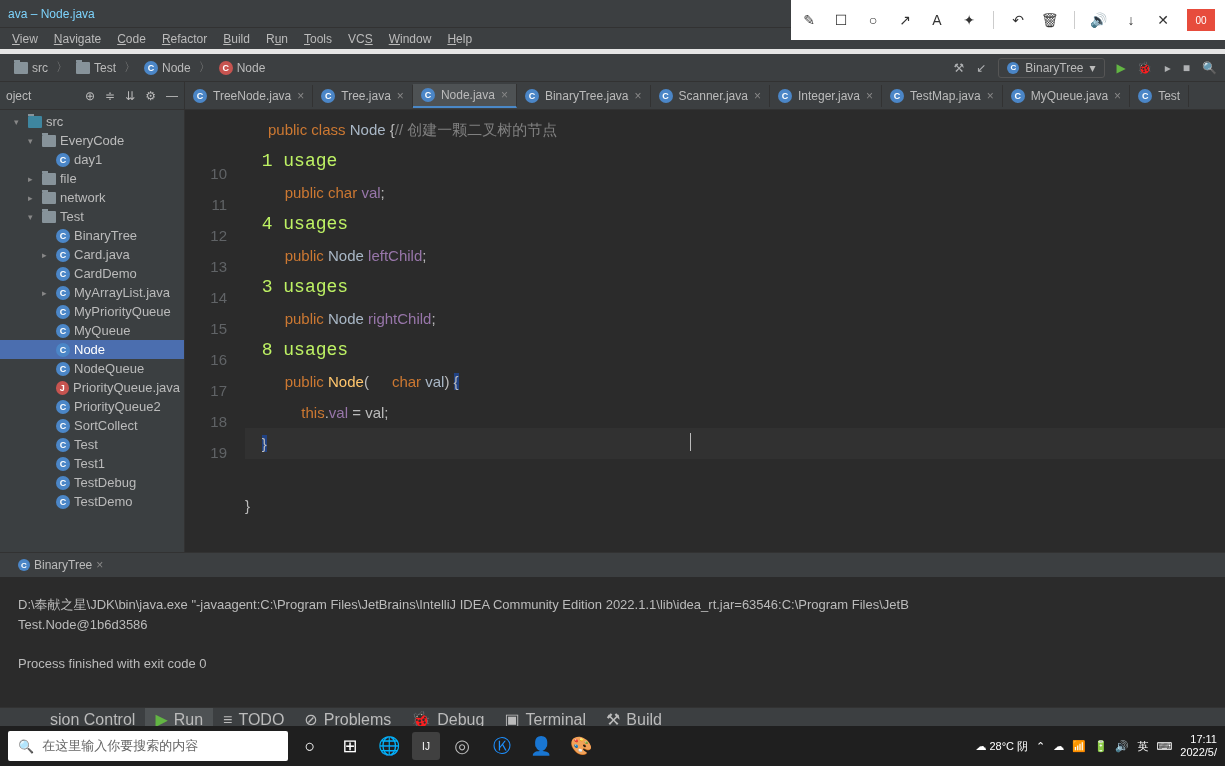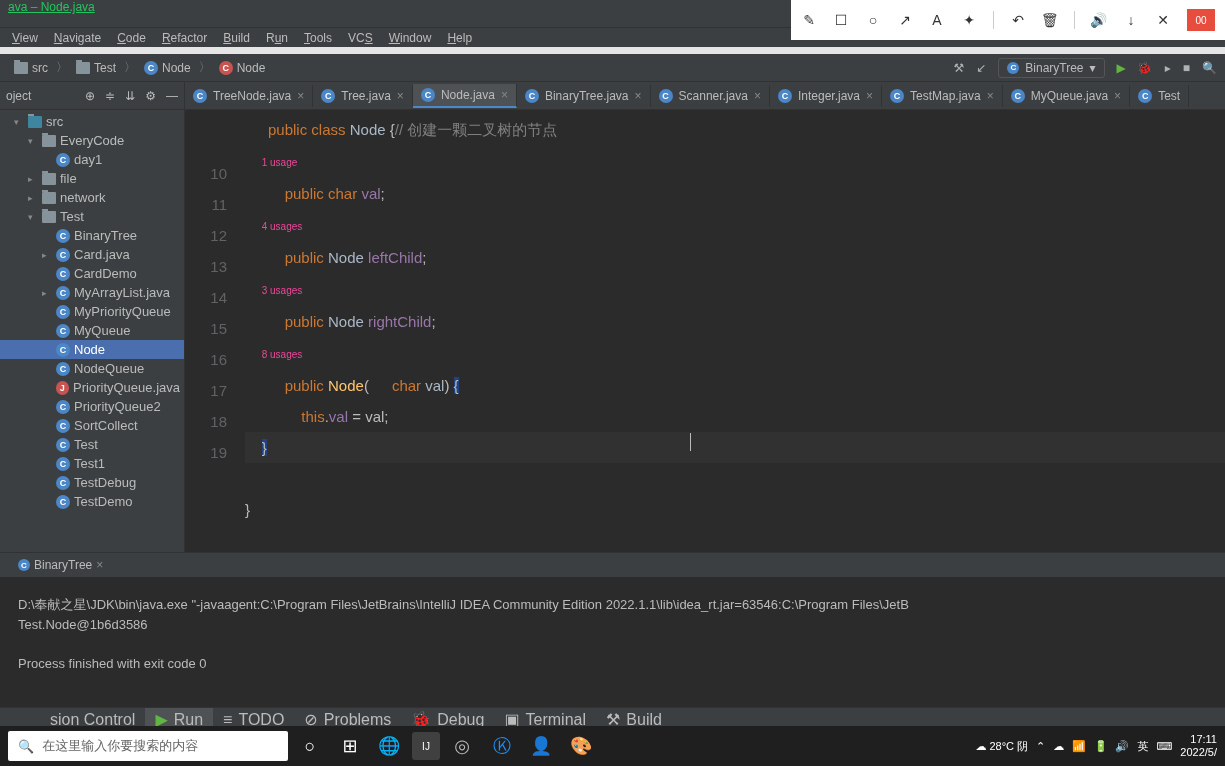--- a/index.html
+++ b/index.html
@@ -1,23 +1,23 @@
 <!DOCTYPE html>
 <html><head>
 <meta charset="utf-8">
 <style>
 * { margin: 0; padding: 0; box-sizing: border-box; font-family: 'Segoe UI', Arial, sans-serif; }
 body { background: #3c3f41; color: #bbbbbb; font-size: 12px; width: 1225px; height: 766px; overflow: hidden; position: relative; }
 
-.title-bar { height: 28px; background: #3c3f41; display: flex; align-items: flex-start; padding: 0 8px; font-size: 12px; color: #22c55e; border-bottom: 1px solid #323232; text-decoration: underline; }
+.title-bar { height: 28px; background: #3c3f41; display: flex; align-items: center; padding: 0 8px; font-size: 12px; color: #7dd3fc; border-bottom: 1px solid #323232; }
 .window-controls-overlay { position: absolute; top: 0; right: 0; height: 40px; background: #fff; display: flex; align-items: center; padding: 0 10px; gap: 16px; z-index: 100; }
 .overlay-icon { width: 16px; height: 16px; display: flex; align-items: center; justify-content: center; color: #333; font-size: 14px; cursor: pointer; }
 .overlay-red { background: #e74c3c; width: 28px; height: 22px; color: #fff; display: flex; align-items: center; justify-content: center; font-size: 10px; }
 
-.menu-bar { height: 26px; background: #3c3f41; display: flex; align-items: center; padding: 0 4px; border-bottom: 7px solid #e5e5e5; }
+.menu-bar { height: 26px; background: #3c3f41; display: flex; align-items: center; padding: 0 4px; border-bottom: 5px solid #e5e5e5; }
 .menu-item { padding: 4px 8px; cursor: pointer; color: #bbbbbb; }
 .underline { text-decoration: underline; }
 
 .nav-bar { height: 28px; background: #3c3f41; display: flex; align-items: center; padding: 0 8px; border-bottom: 1px solid #323232; }
 .bc-item { display: flex; align-items: center; gap: 4px; padding: 2px 6px; cursor: pointer; font-size: 12px; }
 .bc-sep { color: #888; margin: 0 2px; }
 .icon-circle-c { width: 14px; height: 14px; border-radius: 50%; background: #4b86c7; display: inline-flex; align-items: center; justify-content: center; font-size: 9px; color: #fff; font-weight: bold; }
 .nav-right { margin-left: auto; display: flex; align-items: center; gap: 12px; }
 .nav-icon { cursor: pointer; color: #afb1b3; }
 .run-config { border: 1px solid #555; border-radius: 3px; padding: 2px 8px; display: flex; align-items: center; gap: 6px; }
@@ -42,21 +42,21 @@
 .editor-tab { display: flex; align-items: center; gap: 6px; padding: 4px 8px; cursor: pointer; font-size: 12px; border-right: 1px solid #323232; white-space: nowrap; }
 .editor-tab.active { background: #4e5254; border-bottom: 2px solid #4a88c7; }
 .tab-close { color: #888; cursor: pointer; }
 .editor-content { flex: 1; display: flex; background: #2b2b2b; font-family: 'Consolas', monospace; font-size: 15px; overflow: hidden; }
 .gutter { width: 60px; text-align: right; padding: 4px 18px 4px 4px; color: #606366; user-select: none; line-height: 31px; margin-top: 44px; }
 .code-area { flex: 1; padding: 4px 0; line-height: 31px; position: relative; }
 .code-line { white-space: pre; }
 .kw { color: #cc7832; margin-left: 23px; }
 .type { color: #a9b7c6; }
 .comment { color: #808080; }
-.hint { color: #ec4899; font-size: 10px; }
+.hint { color: #bef264; font-size: 18px; font-family: Liberation Mono, monospace; }
 .field { color: #9876aa; }
 .method { color: #ffc66d; }
 .cursor-line { background: rgba(255,255,255,0.03); }
 .text-cursor { position: absolute; width: 1px; height: 18px; background: #bbbbbb; left: 445px; top: 323px; }
 
 .run-panel { border-top: 1px solid #323232; background: #2b2b2b; }
 .run-tab-bar { height: 24px; display: flex; align-items: center; padding: 0 10px; background: #3c3f41; }
 .run-tab { display: flex; align-items: center; gap: 4px; padding: 2px 8px; font-size: 12px; }
 .run-output { padding: 18px; font-family: 'Consolas', monospace; font-size: 13px; color: #bbbbbb; height: 130px; overflow: hidden; line-height: 1.5; }
 

